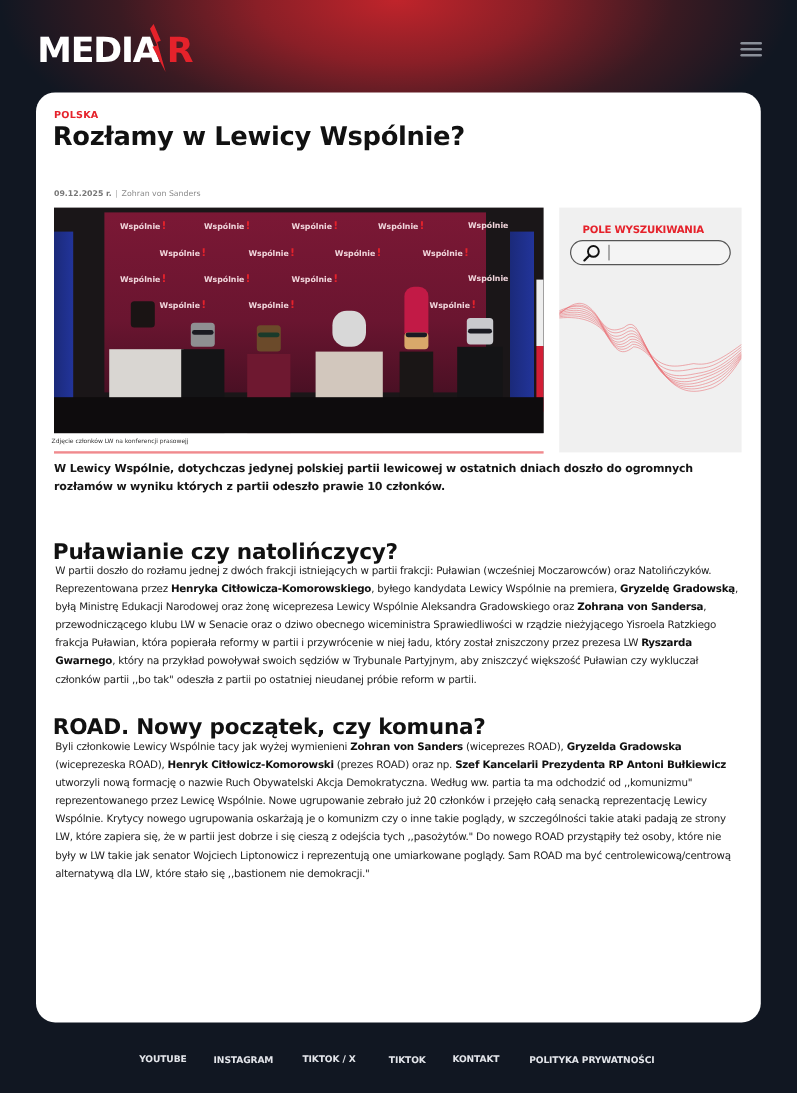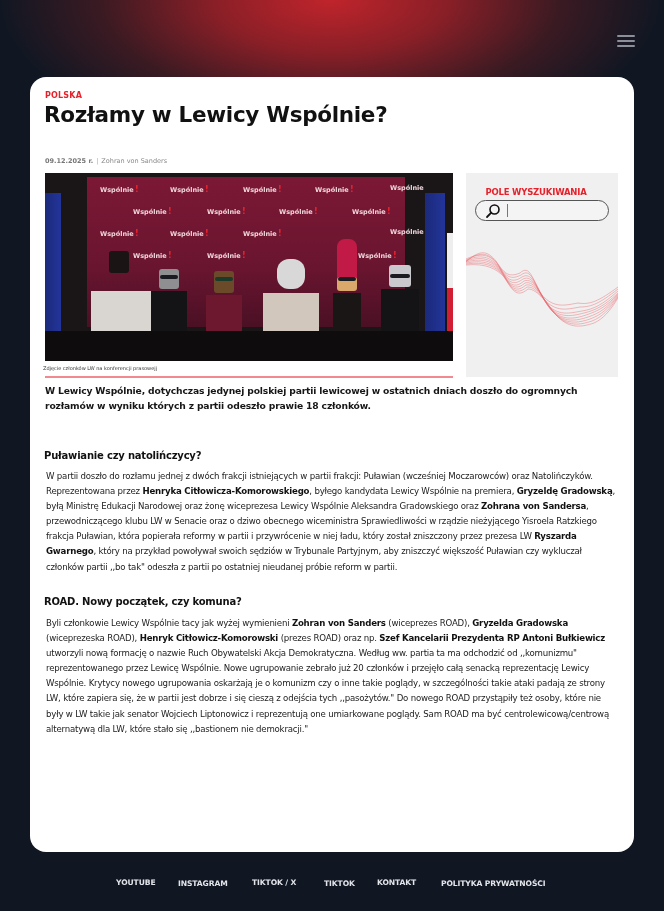--- a/index.html
+++ b/index.html
@@ -115,21 +115,21 @@
     .search-caret { width: 1px; height: 13px; background: #777; margin-left: 6px; }
     .wave { position: absolute; left: 0; top: 74px; }
 
     .lead {
       position: absolute; left: 15px; top: 306px; width: 560px;
       font-family: "DejaVu Sans", sans-serif; font-weight: bold; font-size: 9.2px;
       line-height: 15px; color: #161616; letter-spacing: -0.15px;
     }
     .h2 {
       position: absolute; left: 14px;
-      font-family: "DejaVu Sans", sans-serif; font-weight: bold; font-size: 10px;
+      font-family: "DejaVu Sans", sans-serif; font-weight: bold; font-size: 18px;
       color: #111; letter-spacing: -0.2px;
     }
     .para {
       position: absolute; left: 16px; width: 574px;
       font-family: "DejaVu Sans", sans-serif; font-size: 8.6px; line-height: 15.1px;
       color: #222; letter-spacing: -0.2px;
     }
     .para b { color: #111; }
 
     .footer {
@@ -141,20 +141,29 @@
       letter-spacing: -0.1px; cursor: pointer;
     }
   </style>
 </head>
 <body>
 
 <div class="page">
   <div class="header-glow"></div>
 
   <header class="header">
+    <div class="logo">
+      <span class="logo-text">MEDIA</span>
+      <span class="logo-r">
+        <svg class="logo-bolt" width="14" height="40" viewBox="0 0 14 40">
+          <polygon points="3,0 9,14 6,15 13,40 2,19 6,18 0,4" fill="#e5222b"></polygon>
+        </svg>
+        <span style="margin-left:6px;">R</span>
+      </span>
+    </div>
     <div class="menu-btn">
       <span></span>
       <span></span>
       <span></span>
     </div>
   </header>
 
   <main class="card">
     <div class="category">POLSKA</div>
     <h1 class="title">Rozłamy w Lewicy Wspólnie?</h1>
@@ -236,21 +245,21 @@
           <path d="M0,15 C19,10 28,16 35,24 C43,36 47,46 59,36 C69,33 76,50 86,64 C98,76 110,74 122,70 C134,66 141,61 152,48"></path>
           <path d="M0,16 C19,12 29,18 36,26 C44,38 48,48 60,38 C70,36 78,53 88,66 C100,78 112,76 124,72 C135,68 142,62 152,49"></path>
           <path d="M0,17 C20,14 30,20 37,28 C45,40 49,50 61,40 C71,39 80,56 90,68 C102,80 114,78 126,74 C136,70 143,63 152,50"></path>
           <path d="M0,18 C20,16 31,22 38,30 C46,42 50,52 62,42 C72,42 82,58 92,70 C104,82 116,80 128,76 C137,72 144,64 152,51"></path>
           <path d="M0,14 C16,2 24,8 31,16 C39,28 43,34 55,28 C65,20 68,36 78,52 C90,66 102,62 114,60 C126,60 134,56 152,42"></path>
           <path d="M0,15 C16,0 23,6 30,14 C38,26 42,31 54,26 C64,17 66,32 76,48 C88,62 100,58 112,56 C124,58 133,54 152,40"></path>
         </g>
       </svg>
     </aside>
 
-    <p class="lead">W Lewicy Wspólnie, dotychczas jedynej polskiej partii lewicowej w ostatnich dniach doszło do ogromnych rozłamów w wyniku których z partii odeszło prawie 18 członków.</p>
+    <p class="lead">W Lewicy Wspólnie, dotychczas jedynej polskiej partii lewicowej w ostatnich dniach doszło do ogromnych rozłamów w wyniku których z partii odeszło prawie 10 członków.</p>
 
     <h2 class="h2" style="top:373px;">Puławianie czy natolińczycy?</h2>
     <p class="para" style="top:392px;">W partii doszło do rozłamu jednej z dwóch frakcji istniejących w partii frakcji: Puławian (wcześniej Moczarowców) oraz Natolińczyków. Reprezentowana przez <b>Henryka Citłowicza-Komorowskiego</b>, byłego kandydata Lewicy Wspólnie na premiera, <b>Gryzeldę Gradowską</b>, byłą Ministrę Edukacji Narodowej oraz żonę wiceprezesa Lewicy Wspólnie Aleksandra Gradowskiego oraz <b>Zohrana von Sandersa</b>, przewodniczącego klubu LW w Senacie oraz o dziwo obecnego wiceministra Sprawiedliwości w rządzie nieżyjącego Yisroela Ratzkiego frakcja Puławian, która popierała reformy w partii i przywrócenie w niej ładu, który został zniszczony przez prezesa LW <b>Ryszarda Gwarnego</b>, który na przykład powoływał swoich sędziów w Trybunale Partyjnym, aby zniszczyć większość Puławian czy wykluczał członków partii ,,bo tak" odeszła z partii po ostatniej nieudanej próbie reform w partii.</p>
 
     <h2 class="h2" style="top:519px;">ROAD. Nowy początek, czy komuna?</h2>
     <p class="para" style="top:539px;">Byli członkowie Lewicy Wspólnie tacy jak wyżej wymienieni <b>Zohran von Sanders</b> (wiceprezes ROAD), <b>Gryzelda Gradowska</b> (wiceprezeska ROAD), <b>Henryk Citłowicz-Komorowski</b> (prezes ROAD) oraz np. <b>Szef Kancelarii Prezydenta RP Antoni Bułkiewicz</b> utworzyli nową formację o nazwie Ruch Obywatelski Akcja Demokratyczna. Według ww. partia ta ma odchodzić od ,,komunizmu" reprezentowanego przez Lewicę Wspólnie. Nowe ugrupowanie zebrało już 20 członków i przejęło całą senacką reprezentację Lewicy Wspólnie. Krytycy nowego ugrupowania oskarżają je o komunizm czy o inne takie poglądy, w szczególności takie ataki padają ze strony LW, które zapiera się, że w partii jest dobrze i się cieszą z odejścia tych ,,pasożytów."  Do nowego ROAD przystąpiły też osoby, które nie były w LW takie jak senator Wojciech Liptonowicz i reprezentują one umiarkowane poglądy. Sam ROAD ma być centrolewicową/centrową alternatywą dla LW, które stało się ,,bastionem nie demokracji."</p>
   </main>
 
   <footer class="footer">
     <a style="left:116px;top:8px;">YOUTUBE</a>

